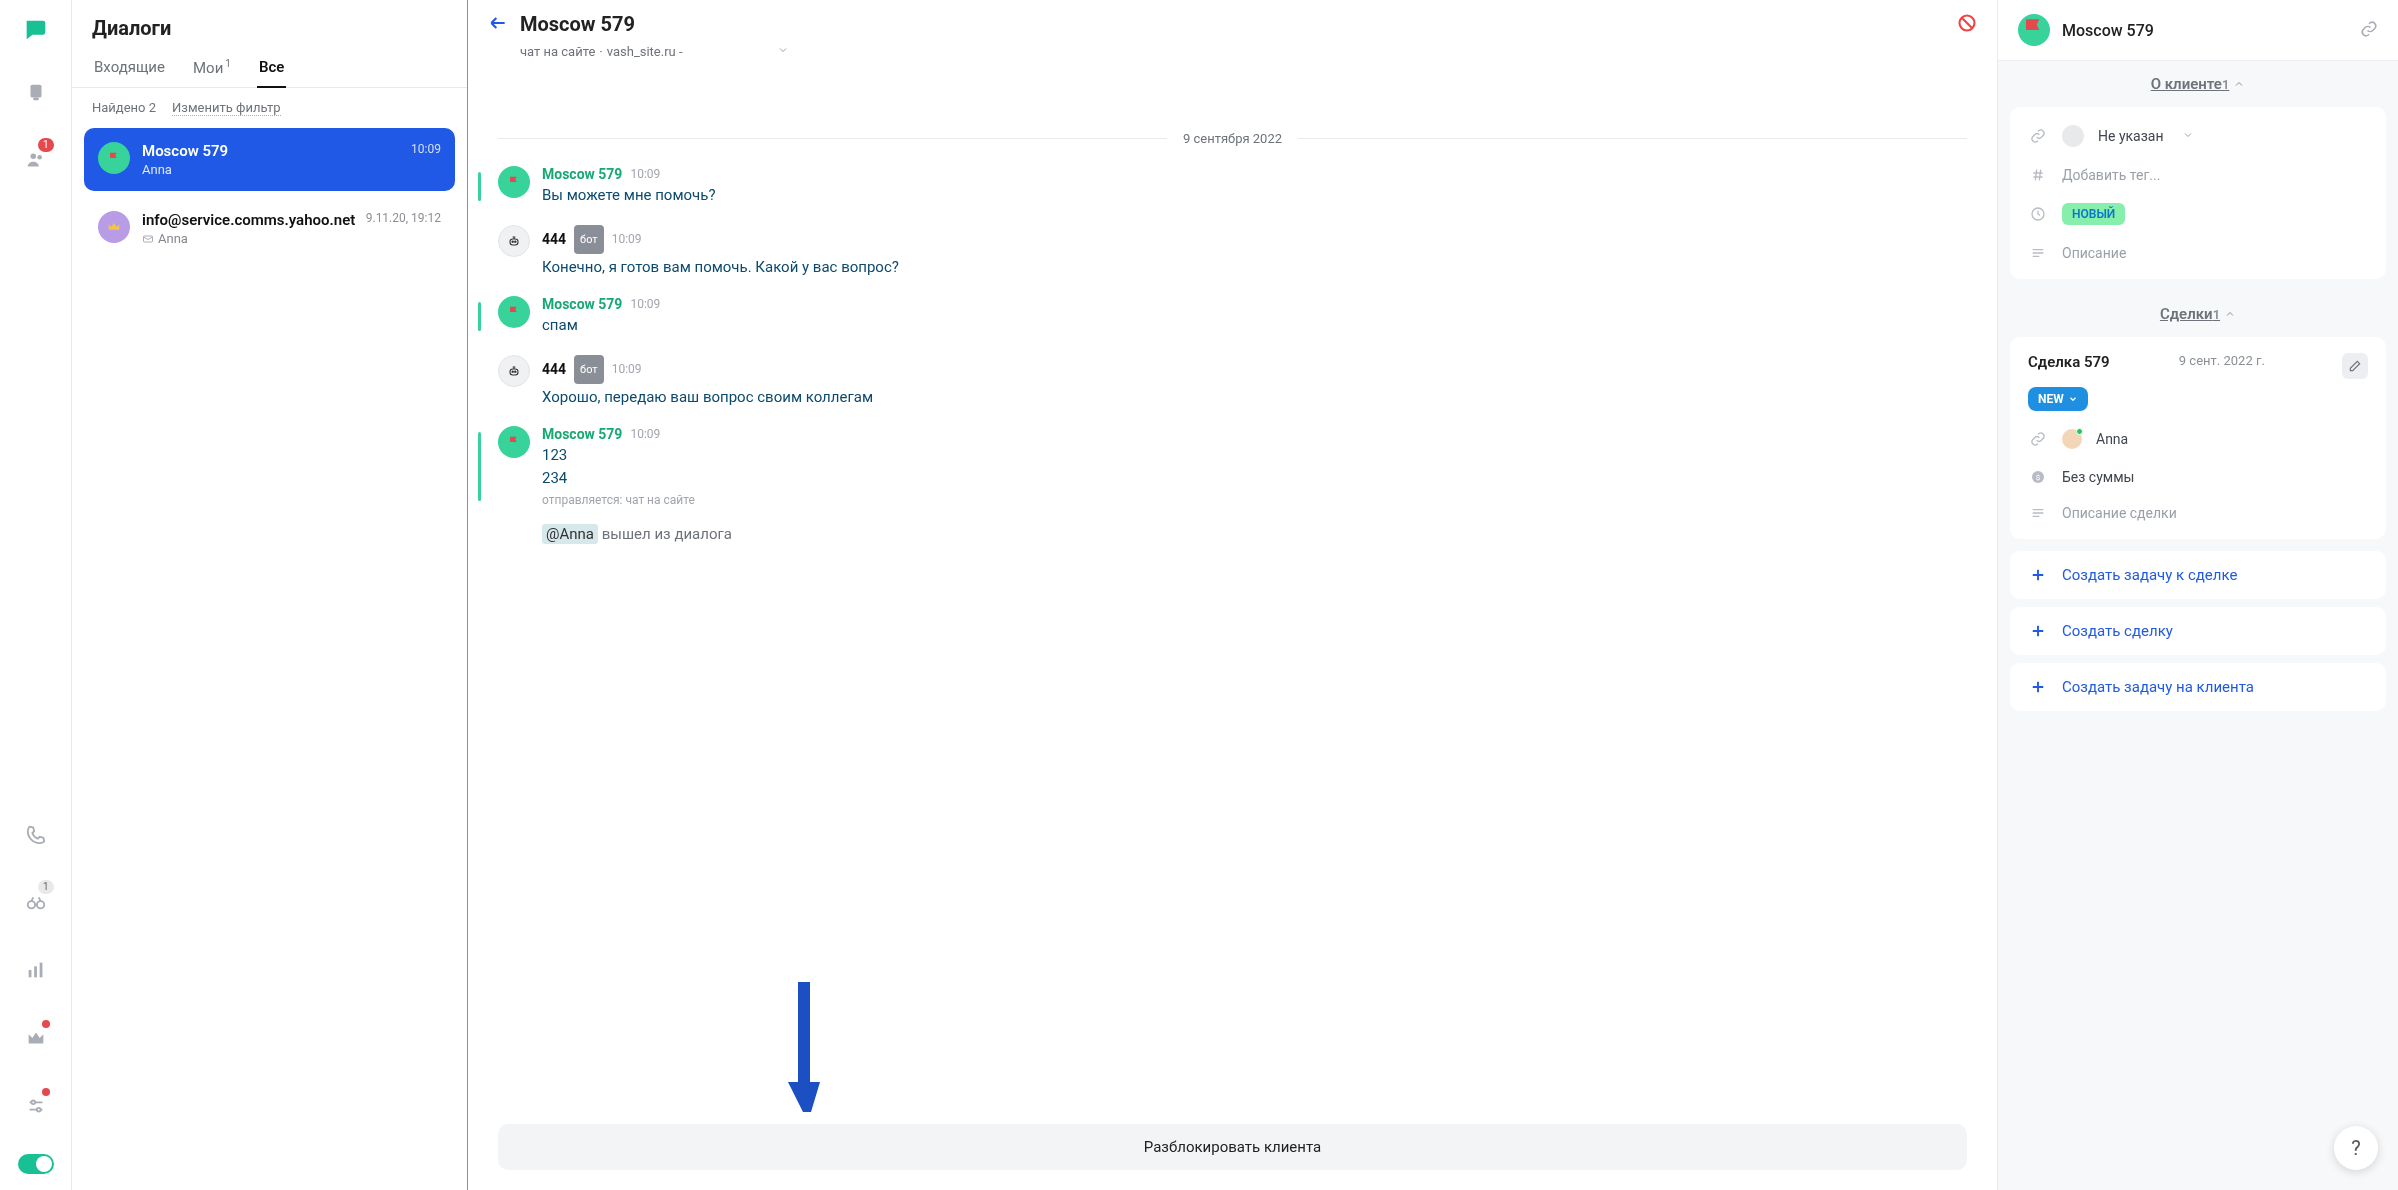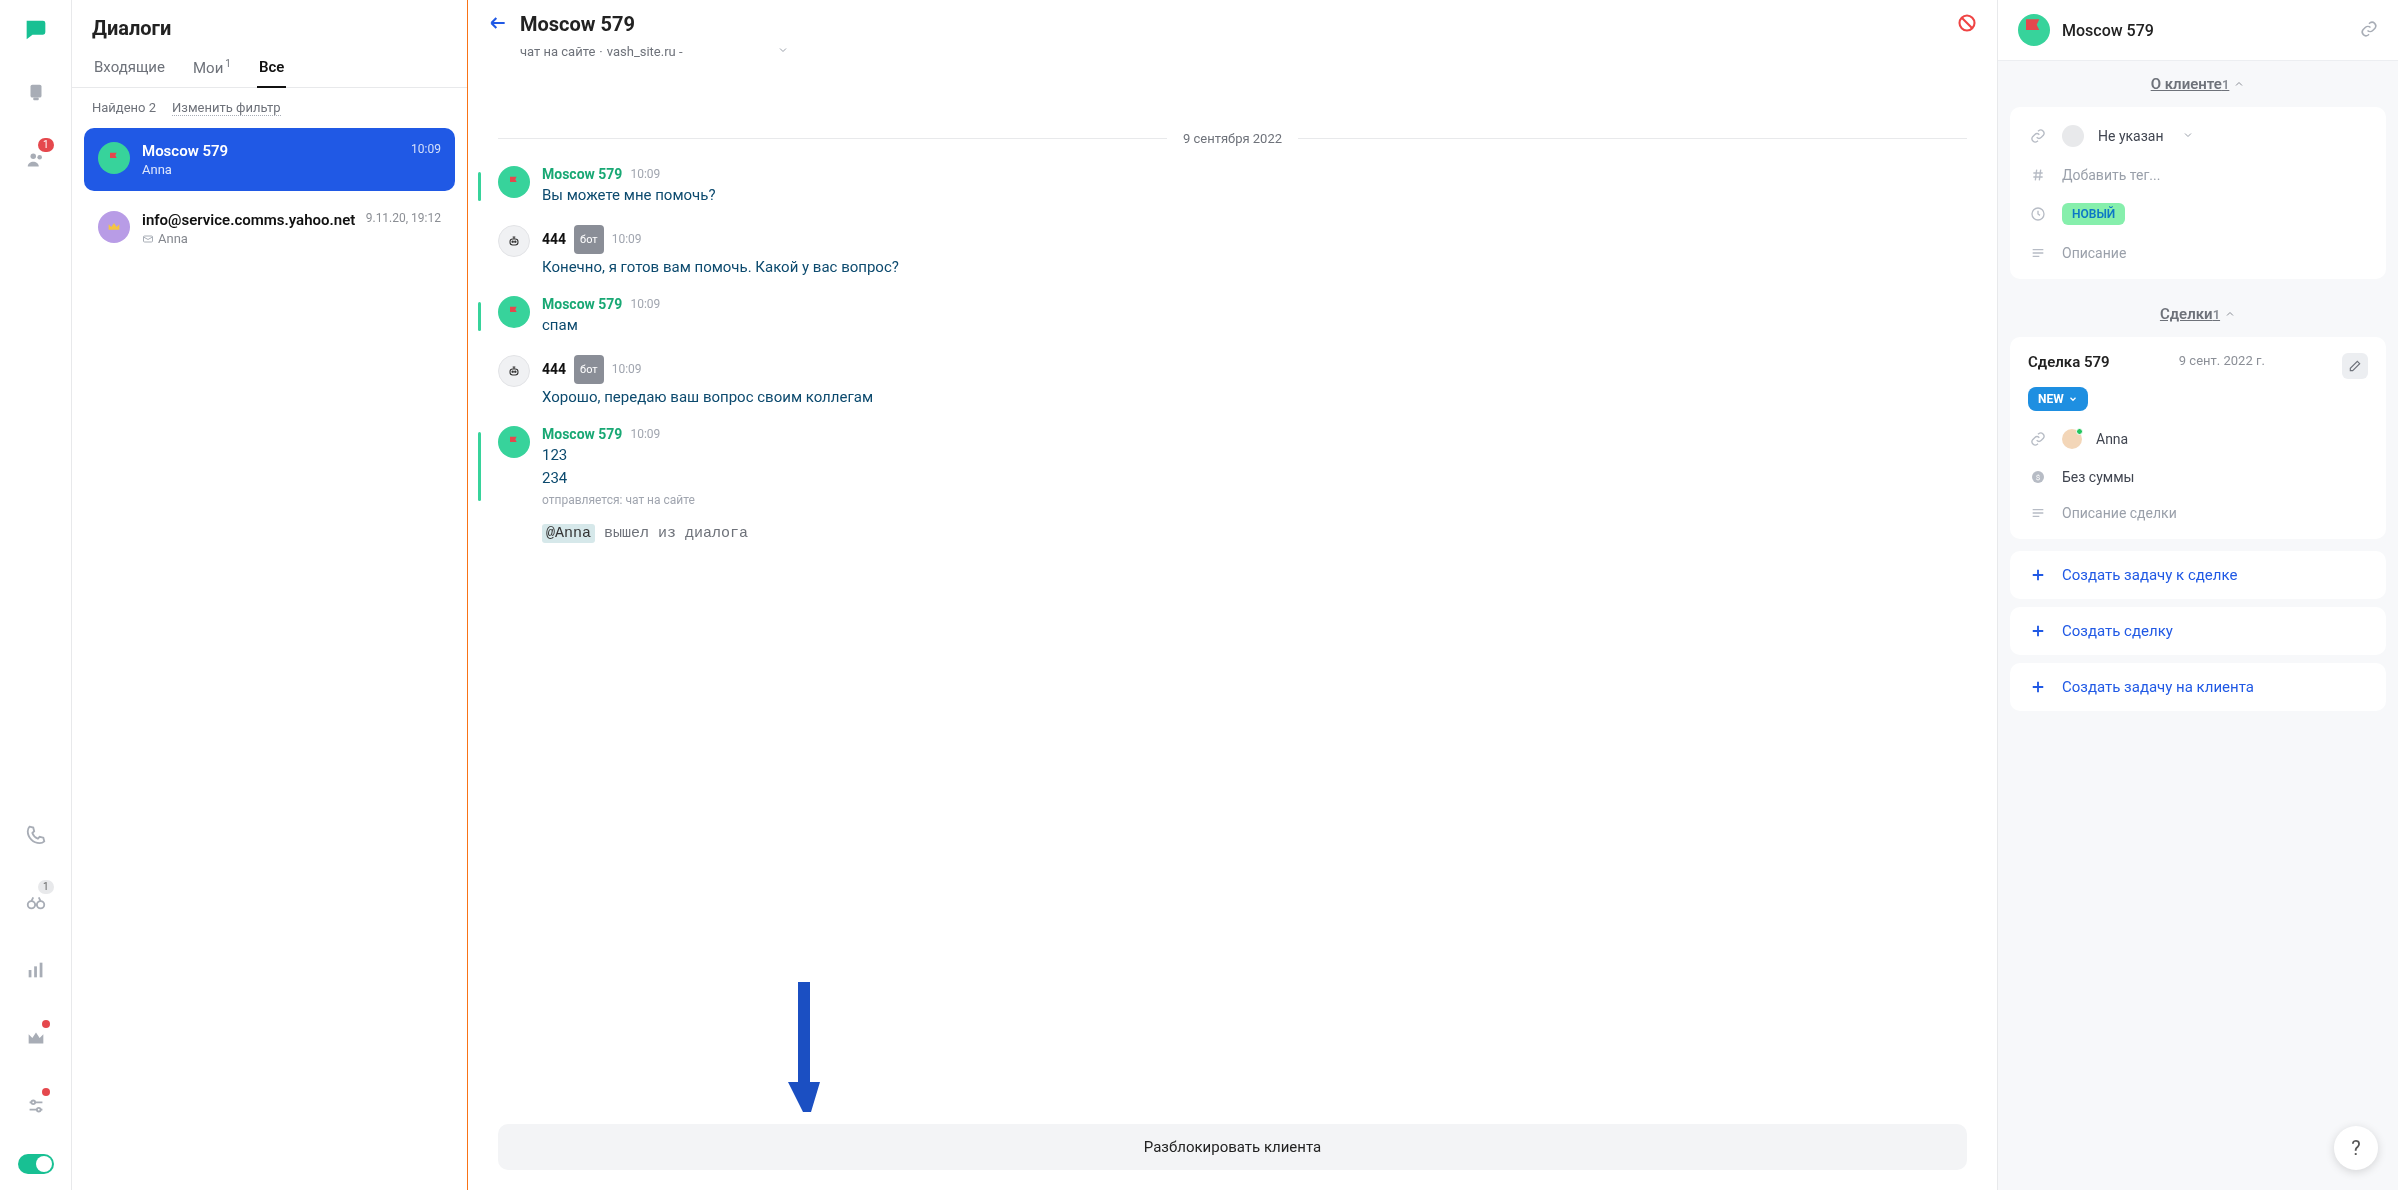--- a/index.html
+++ b/index.html
@@ -59,21 +59,21 @@
 .msg .av.grey { background: #f0f1f3; border: 1px solid #e2e3e6; }
 .msg .av svg { width: 16px; height: 16px; }
 .msg .body { flex: 1; }
 .msg .hdr { display: flex; align-items: center; gap: 8px; margin-bottom: 2px; }
 .msg .name { font-weight: 700; color: #111; }
 .msg .name.green { color: #18a874; }
 .msg .time { font-size: 12px; color: #a0a5af; }
 .bot-tag { background: #8a8e97; color: #fff; font-size: 11px; padding: 8px 6px; border-radius: 4px; }
 .msg .text { font-size: 15px; color: #0c4a6e; line-height: 1.5; }
 .msg .meta { font-size: 12px; color: #a0a5af; margin-top: 4px; }
-.left-note { text-align: left; color: #6e727a; margin: 8px 0 8px 44px; font-size: 15px; font-family: Liberation Mono, monospace; }
+.left-note { text-align: left; color: #6e727a; margin: 8px 0 8px 44px; font-size: 15px; }
 .left-note .mention { background: #d6e8ea; padding: 1px 4px; border-radius: 3px; color: #333; }
 .unblock-btn { margin: 12px 30px 20px; padding: 14px; text-align: center; background: #f3f4f6; border-radius: 10px; cursor: pointer; font-size: 15px; color: #222; }
 .big-arrow { position: absolute; width: 40px; height: 140px; color: #1b4fc2; pointer-events: none; }
 
 
 .rpanel { width: 400px; background: #f7f8fa; display: flex; flex-direction: column; overflow-y: auto; }
 .rpanel .client-hdr { display: flex; align-items: center; gap: 12px; padding: 14px 20px; background: #fff; border-bottom: 1px solid #eceef1; }
 .rpanel .client-hdr .av { width: 32px; height: 32px; border-radius: 50%; background: #37d39b; display: flex; align-items: center; justify-content: center; }
 .rpanel .client-hdr .name { font-size: 16px; font-weight: 500; flex: 1; }
 .rpanel .client-hdr .link { color: #a8adb6; cursor: pointer; }

